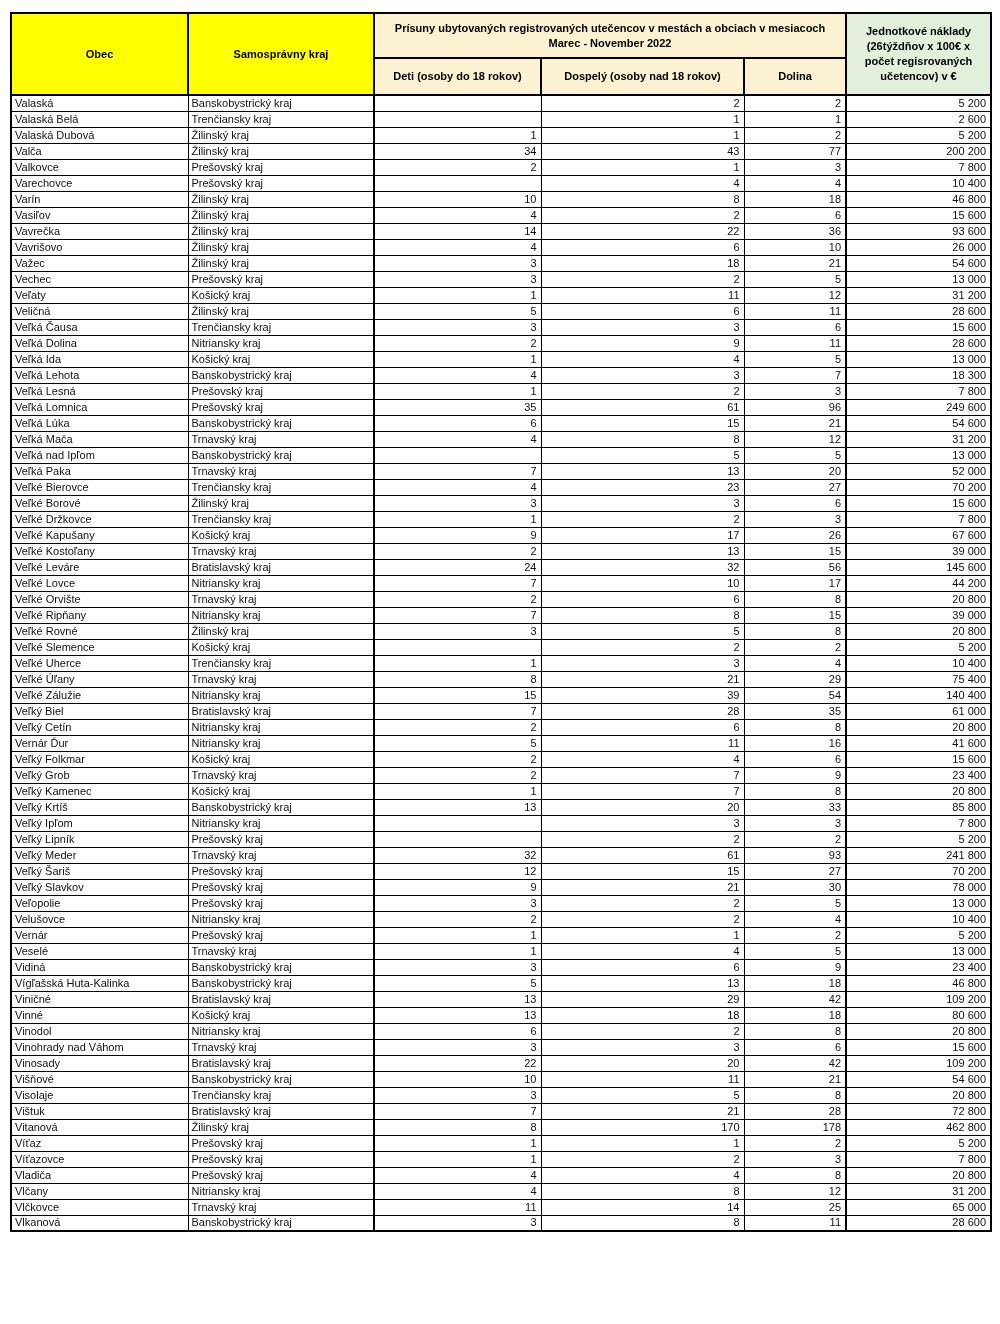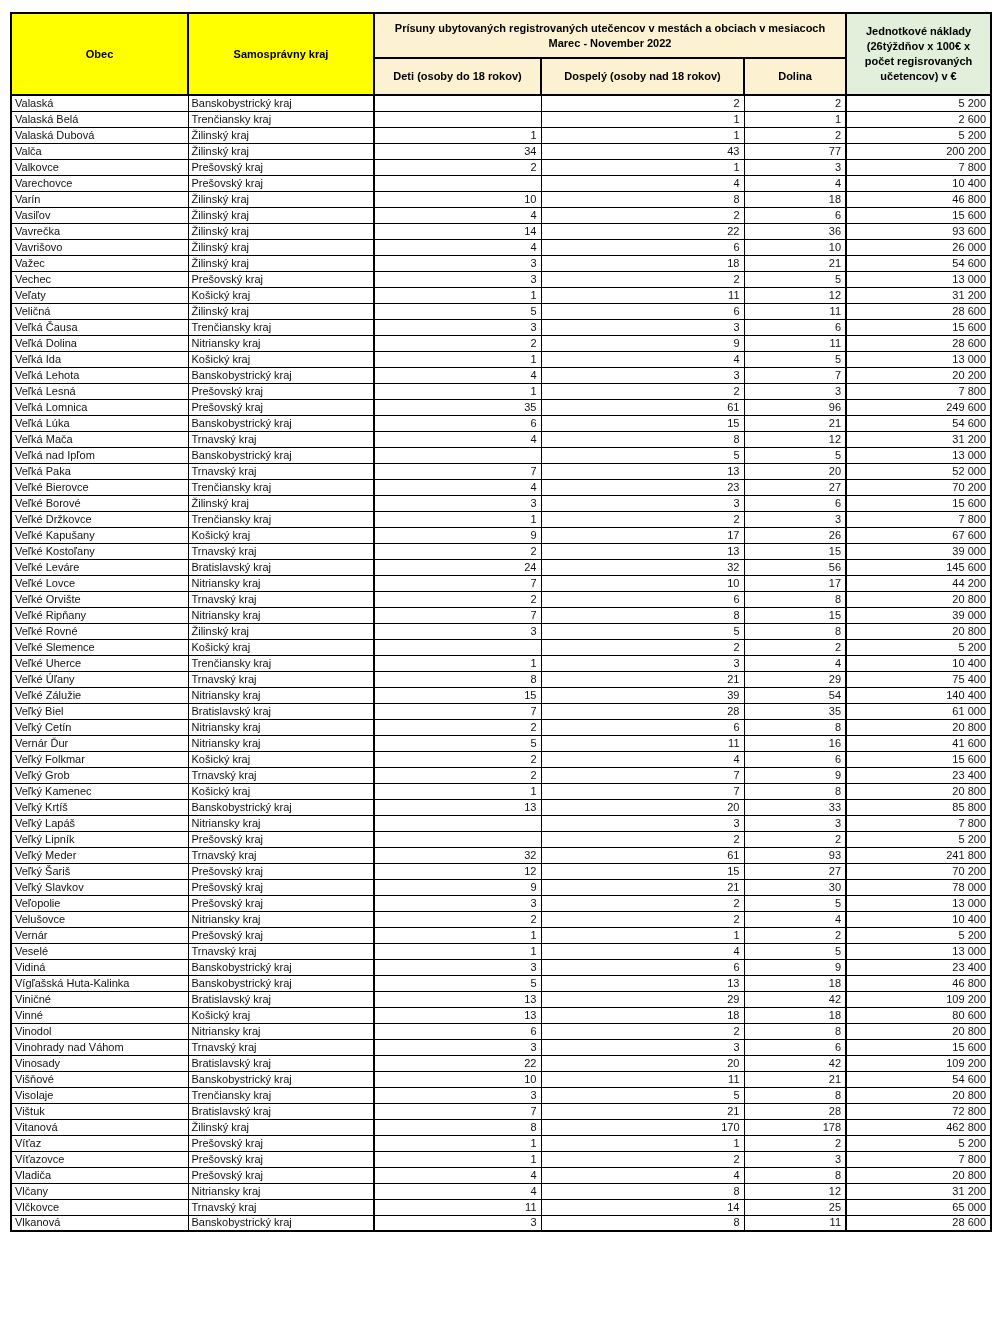--- a/index.html
+++ b/index.html
@@ -220,21 +220,21 @@
           <td class="num">4</td>
           <td class="num">5</td>
           <td class="num">13 000</td>
         </tr>
         <tr>
           <td class="txt">Veľká Lehota</td>
           <td class="txt">Banskobystrický kraj</td>
           <td class="num">4</td>
           <td class="num">3</td>
           <td class="num">7</td>
-          <td class="num">20 200</td>
+          <td class="num">18 300</td>
         </tr>
         <tr>
           <td class="txt">Veľká Lesná</td>
           <td class="txt">Prešovský kraj</td>
           <td class="num">1</td>
           <td class="num">2</td>
           <td class="num">3</td>
           <td class="num">7 800</td>
         </tr>
         <tr>
@@ -439,21 +439,21 @@
         </tr>
         <tr>
           <td class="txt">Veľký Krtíš</td>
           <td class="txt">Banskobystrický kraj</td>
           <td class="num">13</td>
           <td class="num">20</td>
           <td class="num">33</td>
           <td class="num">85 800</td>
         </tr>
         <tr>
-          <td class="txt">Veľký Lapáš</td>
+          <td class="txt">Veľký Ipľom</td>
           <td class="txt">Nitriansky kraj</td>
           <td class="num"></td>
           <td class="num">3</td>
           <td class="num">3</td>
           <td class="num">7 800</td>
         </tr>
         <tr>
           <td class="txt">Veľký Lipník</td>
           <td class="txt">Prešovský kraj</td>
           <td class="num"></td>

